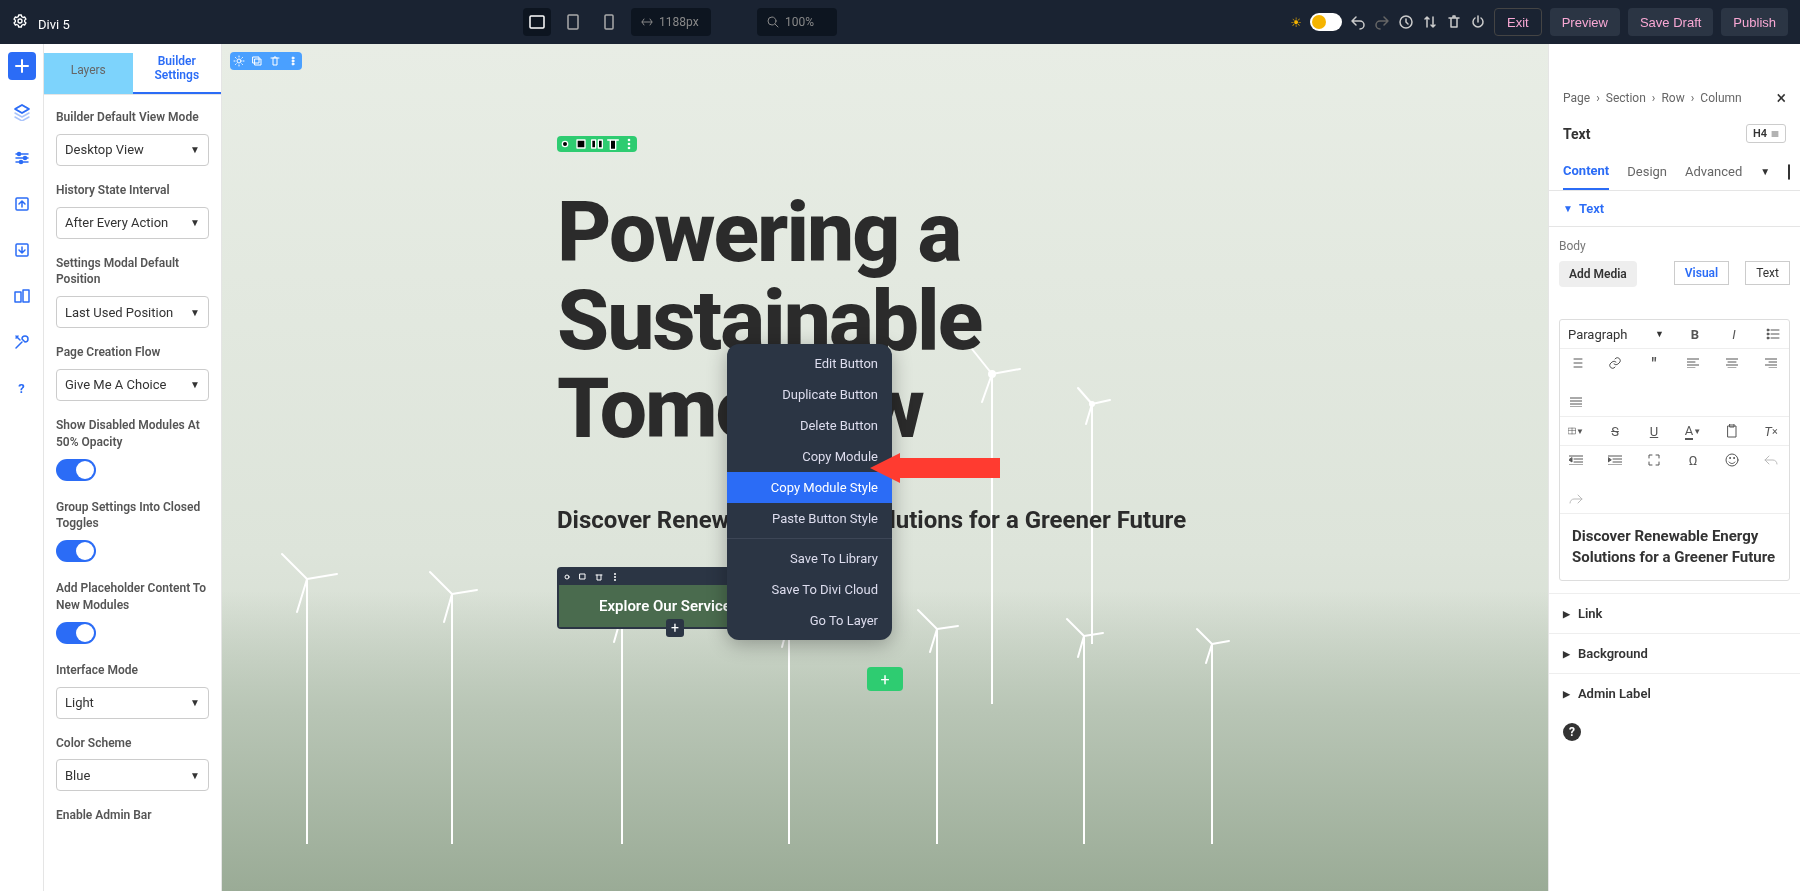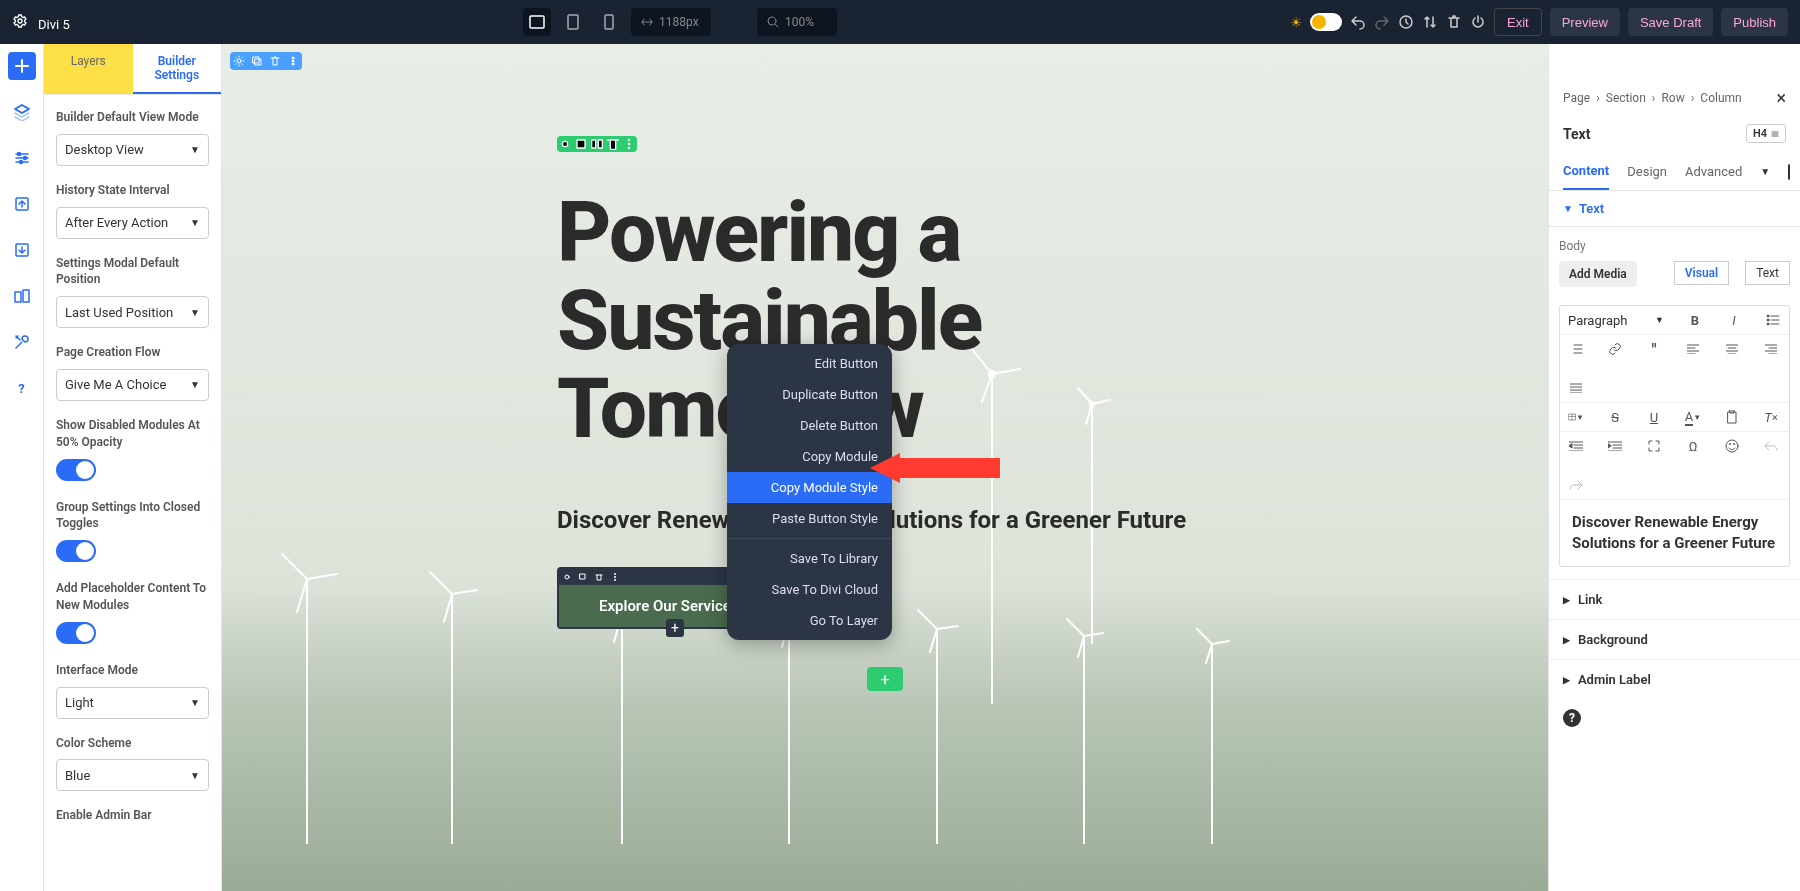--- a/index.html
+++ b/index.html
@@ -27,21 +27,21 @@
 
 .iconrail{width:44px;background:#fff;border-right:1px solid #e5e5e5;display:flex;flex-direction:column;align-items:center;padding-top:8px;gap:18px;}
 .railbtn{width:28px;height:28px;display:flex;align-items:center;justify-content:center;border-radius:4px;}
 .railbtn.add{background:#2b6cf6;color:#fff;}
 .railico{width:18px;height:18px;}
 
 .leftpanel{width:178px;background:#fff;border-right:1px solid #e5e5e5;display:flex;flex-direction:column;}
 .lp-tabs{display:flex;border-bottom:1px solid #e5e5e5;}
 .lp-tab{flex:1;padding:10px 6px;text-align:center;font-size:12px;color:#666;}
 .lp-tab.active{color:#2b6cf6;font-weight:600;border-bottom:2px solid #2b6cf6;background:#fff;}
-.lp-tab:not(.active){background:#fde047;}
+.lp-tab:not(.active){background:#7dd3fc;margin-top:9px;}
 .lp-body{flex:1;overflow-y:auto;padding:14px 12px 40px;}
 .lp-body::-webkit-scrollbar{width:6px;} .lp-body::-webkit-scrollbar-thumb{background:#ccc;border-radius:3px;}
 .lp-label{font-size:12px;color:#555;font-weight:600;margin-bottom:8px;line-height:1.4;}
 .lp-select{width:100%;height:32px;border:1px solid #ccc;border-radius:4px;padding:0 8px;font-size:13px;background:#fff;display:flex;align-items:center;justify-content:space-between;margin-bottom:16px;}
 .lp-select .chev{font-size:10px;}
 .lp-toggle{width:40px;height:22px;border-radius:11px;background:#2b6cf6;position:relative;margin-bottom:18px;}
 .lp-toggle::after{content:"";position:absolute;right:2px;top:2px;width:18px;height:18px;border-radius:50%;background:#fff;}
 
 .canvas{flex:1;position:relative;background:linear-gradient(180deg,#e8ede5 0%,#dde4da 60%,#c8d2c5 100%);overflow:hidden;}
 .section-toolbar{position:absolute;top:8px;left:8px;display:flex;background:#4aa0ff;border-radius:4px;}
@@ -74,21 +74,21 @@
 .rp-title .hbadge{border:1px solid #ccc;border-radius:3px;padding:2px 6px;font-size:11px;font-weight:600;display:flex;align-items:center;gap:4px;}
 .rp-tabs{display:flex;align-items:center;border-bottom:1px solid #e5e5e5;padding:0 14px;gap:18px;}
 .rp-tab{padding:10px 0;font-size:13px;color:#666;}
 .rp-tab.active{color:#2b6cf6;font-weight:700;border-bottom:2px solid #2b6cf6;}
 .rp-tab-chev{margin-left:auto;font-size:10px;}
 .rp-dev{border:1px solid #333;width:20px;height:16px;border-radius:2px;}
 .rp-toggle{padding:10px 14px;border-bottom:1px solid #e5e5e5;}
 .rp-toggle-title{color:#2b6cf6;font-size:13px;font-weight:600;display:flex;align-items:center;gap:6px;}
 .rp-body{padding:12px 10px;}
 .rp-label{font-size:12px;color:#777;margin-bottom:8px;}
-.rp-mediabtn{display:inline-block;background:#eee;border-radius:4px;padding:6px 10px;font-size:12px;font-weight:600;margin-bottom:10px;}
+.rp-mediabtn{display:inline-block;background:#eee;border-radius:4px;padding:6px 10px;font-size:12px;font-weight:600;margin-bottom:24px;}
 .rp-vt-tabs{display:flex;gap:16px;float:right;}
 .rp-vt-tab{border:1px solid #ccc;padding:4px 10px;font-size:12px;}
 .rp-vt-tab.active{color:#2b6cf6;font-weight:600;}
 .rp-editor{border:1px solid #ddd;border-radius:3px;margin-top:8px;}
 .rp-erow{display:flex;flex-wrap:wrap;gap:23px;padding:6px 8px;border-bottom:1px solid #eee;align-items:center;}
 .rp-erow .eico{width:16px;height:16px;display:flex;align-items:center;justify-content:center;color:#555;}
 .rp-eselect{flex:1;font-size:13px;display:flex;align-items:center;justify-content:space-between;}
 .rp-text{padding:12px;font-size:15px;font-weight:700;line-height:1.4;}
 .rp-collapse{padding:12px 14px;border-top:1px solid #eee;font-size:13px;font-weight:600;color:#333;display:flex;align-items:center;gap:8px;}
 .rp-help{padding:10px 14px;}

